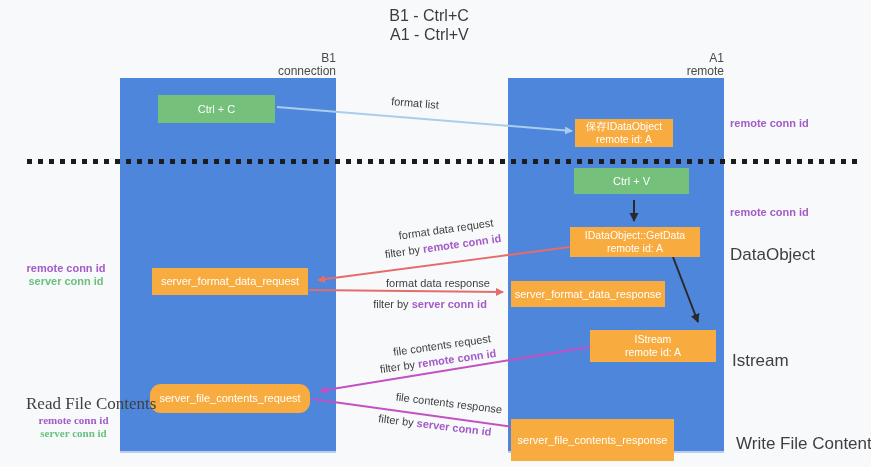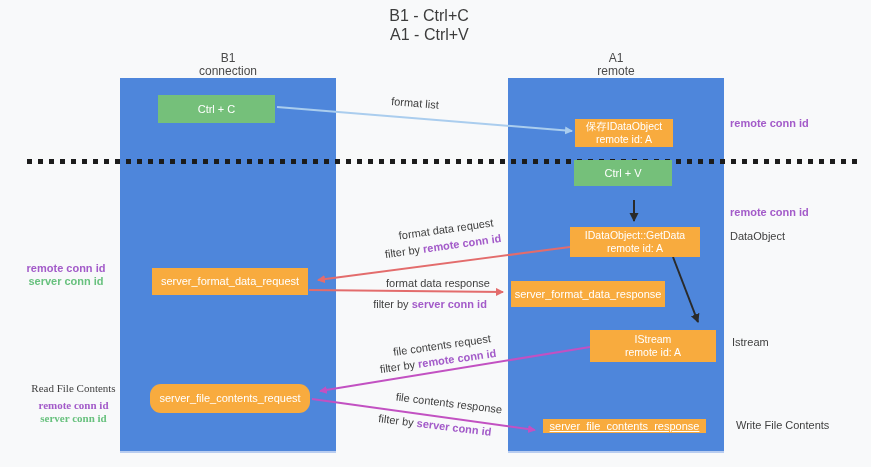--- a/index.html
+++ b/index.html
@@ -9,32 +9,32 @@
   }
   *{margin:0;padding:0;box-sizing:border-box;}
   html,body{background:#fff;}
   .canvas{
     position:relative;width:871px;height:467px;background:var(--bg);
     font-family:"Liberation Sans",sans-serif;color:var(--ink);overflow:hidden;
   }
   .abs{position:absolute;}
   .title{left:429px;top:6px;transform:translateX(-50%);text-align:right;
     font-size:16px;line-height:19px;color:var(--ink);}
-  .col-header{text-align:center;font-size:12px;line-height:13px;color:#4a4a4a;}
+  .col-header{text-align:right;font-size:12px;line-height:13px;color:#4a4a4a;}
   .column{background:var(--column-blue);border-bottom:2px solid #b9cdf0;}
   .node{display:flex;flex-direction:column;align-items:center;justify-content:center;
     color:#fff;font-size:11px;line-height:13px;text-align:center;}
   .node.green{background:var(--green-box);}
   .node.orange{background:var(--orange-box);}
   .node .sub{font-size:10.5px;}
   .edge-label{font-size:11px;color:#3f3f3f;white-space:nowrap;transform-origin:center;}
   .purple{color:var(--purple-text);font-weight:bold;}
   .greent{color:var(--green-text);font-weight:bold;}
   .side-label{font-size:11px;white-space:nowrap;}
-  .side-label.plain{color:#3f3f3f;font-size:11px;font-weight:normal;}
+  .side-label.plain{color:#3f3f3f;font-size:17px;font-weight:normal;margin-top:15px;}
   .dashed-line{height:5px;background:repeating-linear-gradient(90deg,#1c1c1c 0 5px,transparent 5px 11px);}
   svg.overlay{position:absolute;left:0;top:0;pointer-events:none;}
   .arrow-blue{stroke:var(--light-blue-arrow);}
   .arrow-black{stroke:#2a2a2a;}
   .arrow-red{stroke:var(--red-arrow);}
   .arrow-magenta{stroke:var(--magenta-arrow);}
   #mh-blue path{fill:var(--light-blue-arrow);}
   #mh-black path{fill:#2a2a2a;}
   #mh-red path{fill:var(--red-arrow);}
   #mh-magenta path{fill:var(--magenta-arrow);}
@@ -94,35 +94,35 @@
     <span>server_format_data_request</span>
   </div>
   <div class="abs node orange" style="left:150px;top:384px;width:160px;height:29px;border-radius:11px;">
     <span>server_file_contents_request</span>
   </div>
 
   <div class="abs node orange" style="left:575px;top:119px;width:98px;height:28px;">
     <span class="sub">保存IDataObject</span>
     <span class="sub">remote id: A</span>
   </div>
-  <div class="abs node green" style="left:574px;top:160px;width:98px;height:26px;">
+  <div class="abs node green" style="left:574px;top:168px;width:115px;height:26px;">
     <span>Ctrl + V</span>
   </div>
   <div class="abs node orange" style="left:570px;top:227px;width:130px;height:30px;">
     <span class="sub">IDataObject::GetData</span>
     <span class="sub">remote id: A</span>
   </div>
   <div class="abs node orange" style="left:511px;top:281px;width:154px;height:26px;">
     <span>server_format_data_response</span>
   </div>
   <div class="abs node orange" style="left:590px;top:330px;width:126px;height:32px;">
     <span class="sub">IStream</span>
     <span class="sub">remote id: A</span>
   </div>
-  <div class="abs node orange" style="left:543px;top:419px;width:163px;height:14px;text-decoration:underline;">
+  <div class="abs node orange" style="left:511px;top:419px;width:163px;height:42px;">
     <span>server_file_contents_response</span>
   </div>
 
   <div class="abs edge-label" style="left:415px;top:103px;transform:translate(-50%,-50%) rotate(4.5deg);">format list</div>
 
   <div class="abs edge-label" style="left:446px;top:229px;transform:translate(-50%,-50%) rotate(-8deg);">format data request</div>
   <div class="abs edge-label" style="left:443px;top:246px;transform:translate(-50%,-50%) rotate(-8deg);"><span>filter by </span><span class="purple">remote conn id</span></div>
 
   <div class="abs edge-label" style="left:438px;top:283px;transform:translate(-50%,-50%);">format data response</div>
   <div class="abs edge-label" style="left:430px;top:304px;transform:translate(-50%,-50%);"><span>filter by </span><span class="purple">server conn id</span></div>

